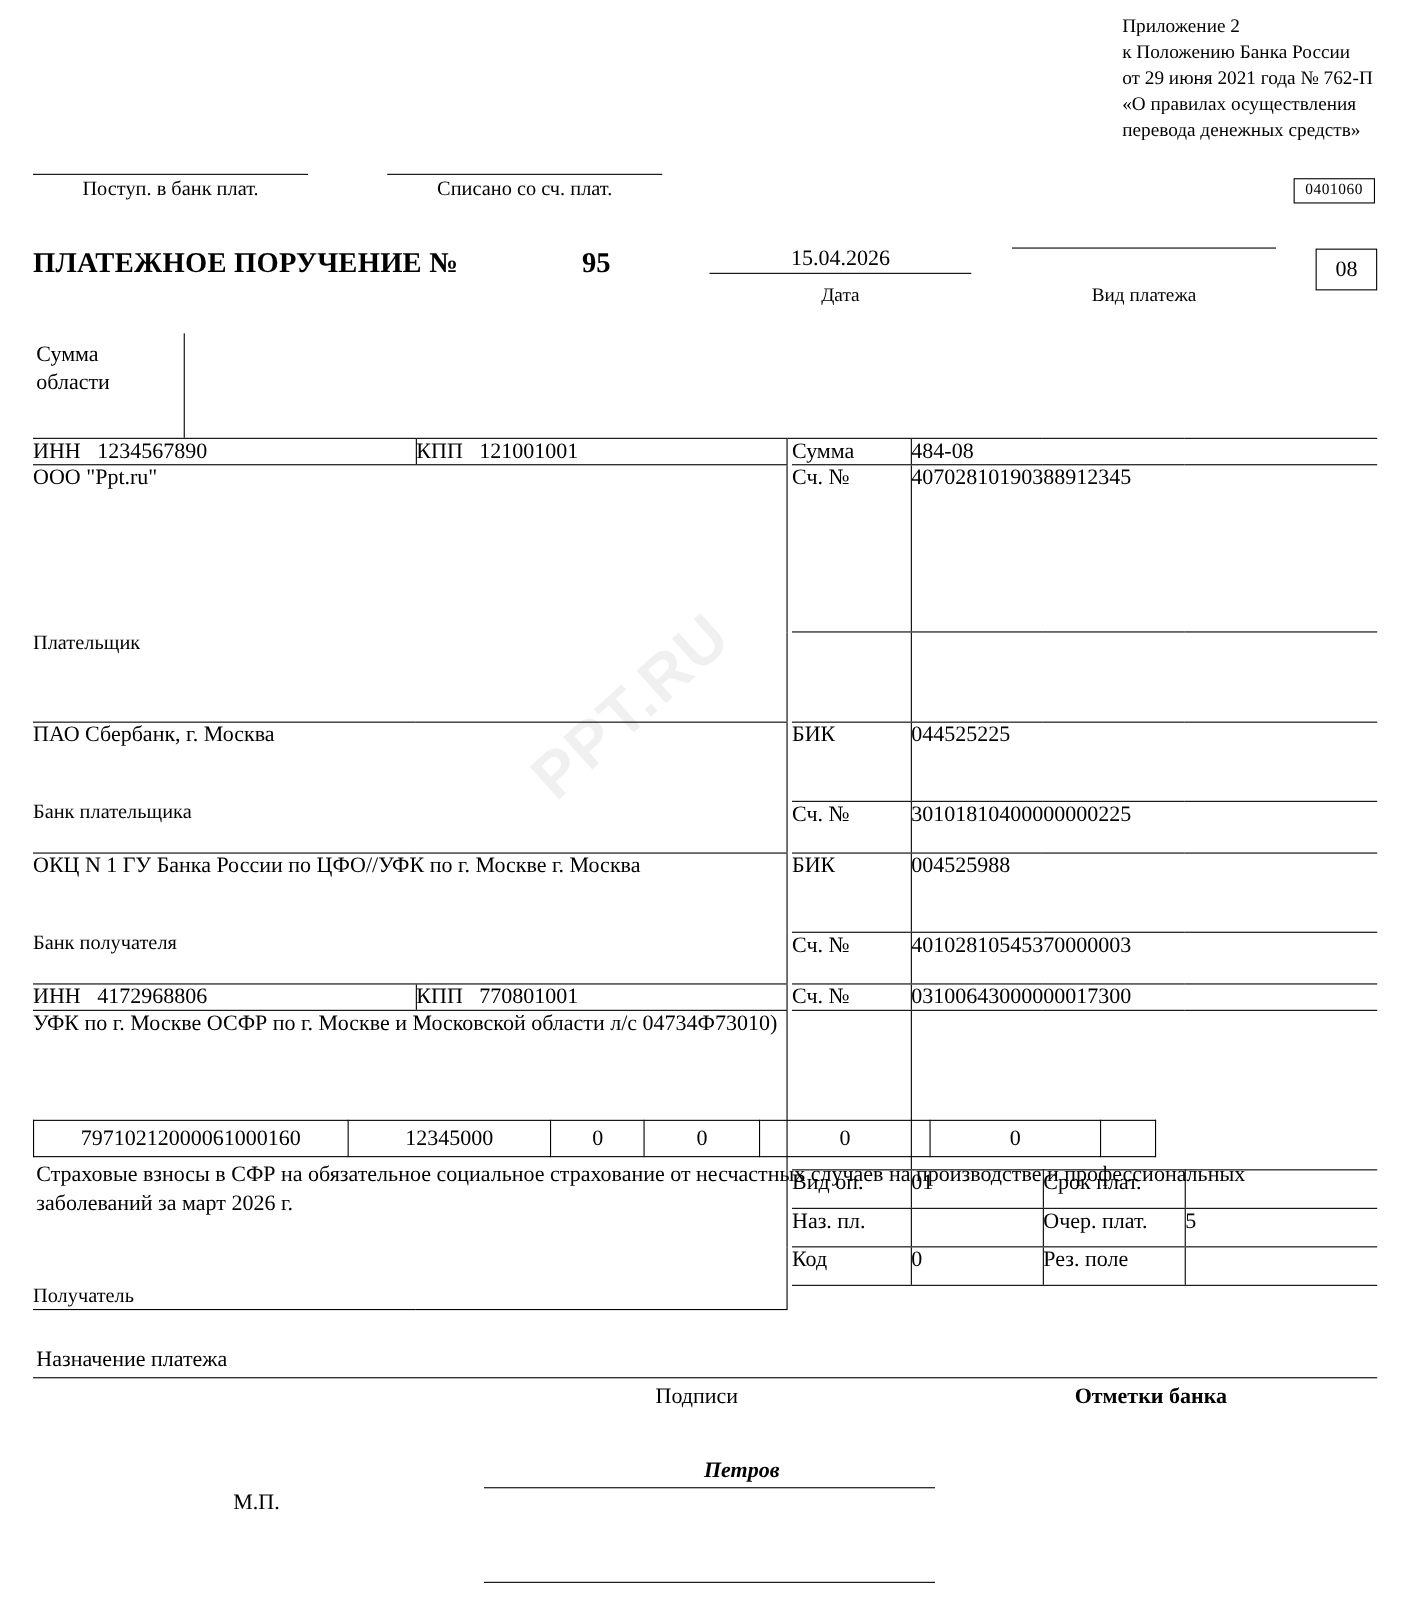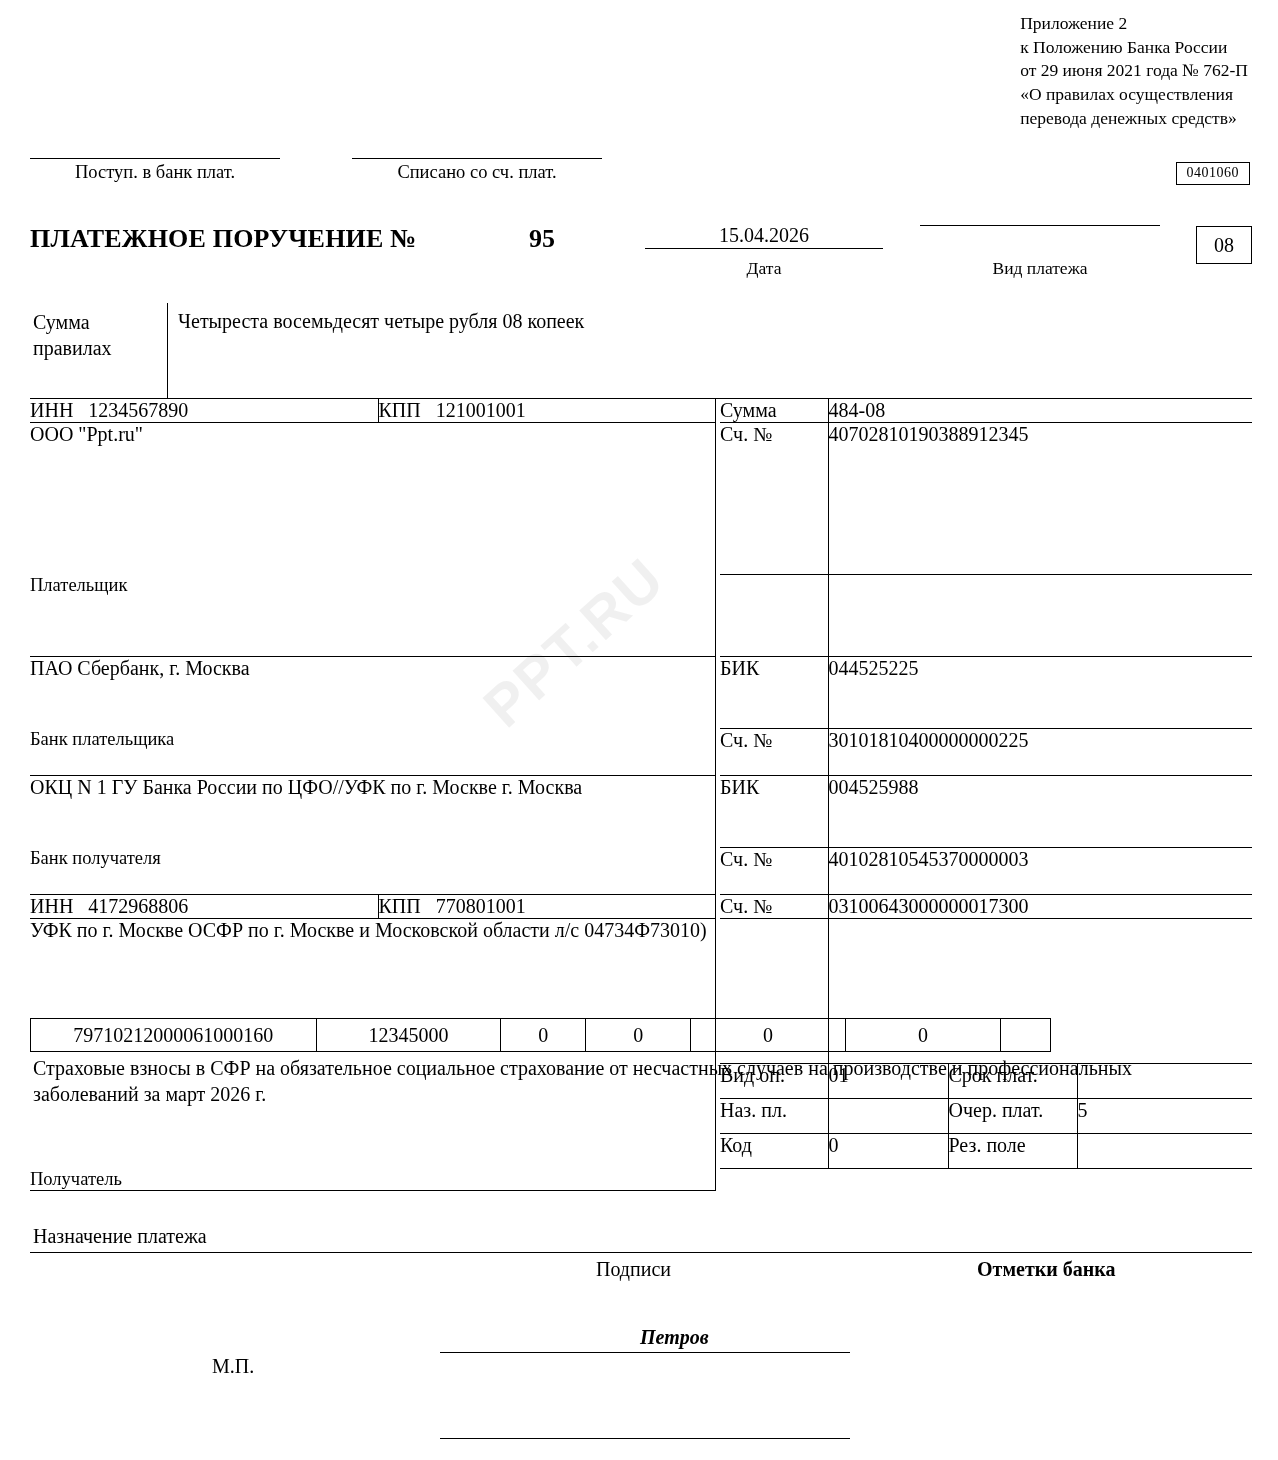--- a/index.html
+++ b/index.html
@@ -212,24 +212,23 @@
   <div class="fieldline" style="left:645px; top:224px; width:238px;">15.04.2026</div>
   <div class="fieldcap" style="left:645px; top:258px; width:238px;">Дата</div>
 
   <div class="fieldline" style="left:920px; top:224px; width:240px;"></div>
   <div class="fieldcap" style="left:920px; top:258px; width:240px;">Вид платежа</div>
 
   <div class="paytype">08</div>
 
   <div class="amtwords-label">
     <div>Сумма</div>
-    <div>правилах</div>
+    <div>области</div>
   </div>
   <div class="amtwords-div"></div>
-  <div class="amtwords-val">Четыреста восемьдесят четыре рубля 08 копеек</div>
 
   <table class="main">
     <colgroup>
       <col style="width:348px">
       <col style="width:337px">
       <col style="width:5px">
       <col style="width:108px">
       <col style="width:120px">
       <col style="width:129px">
       <col style="width:175px">

